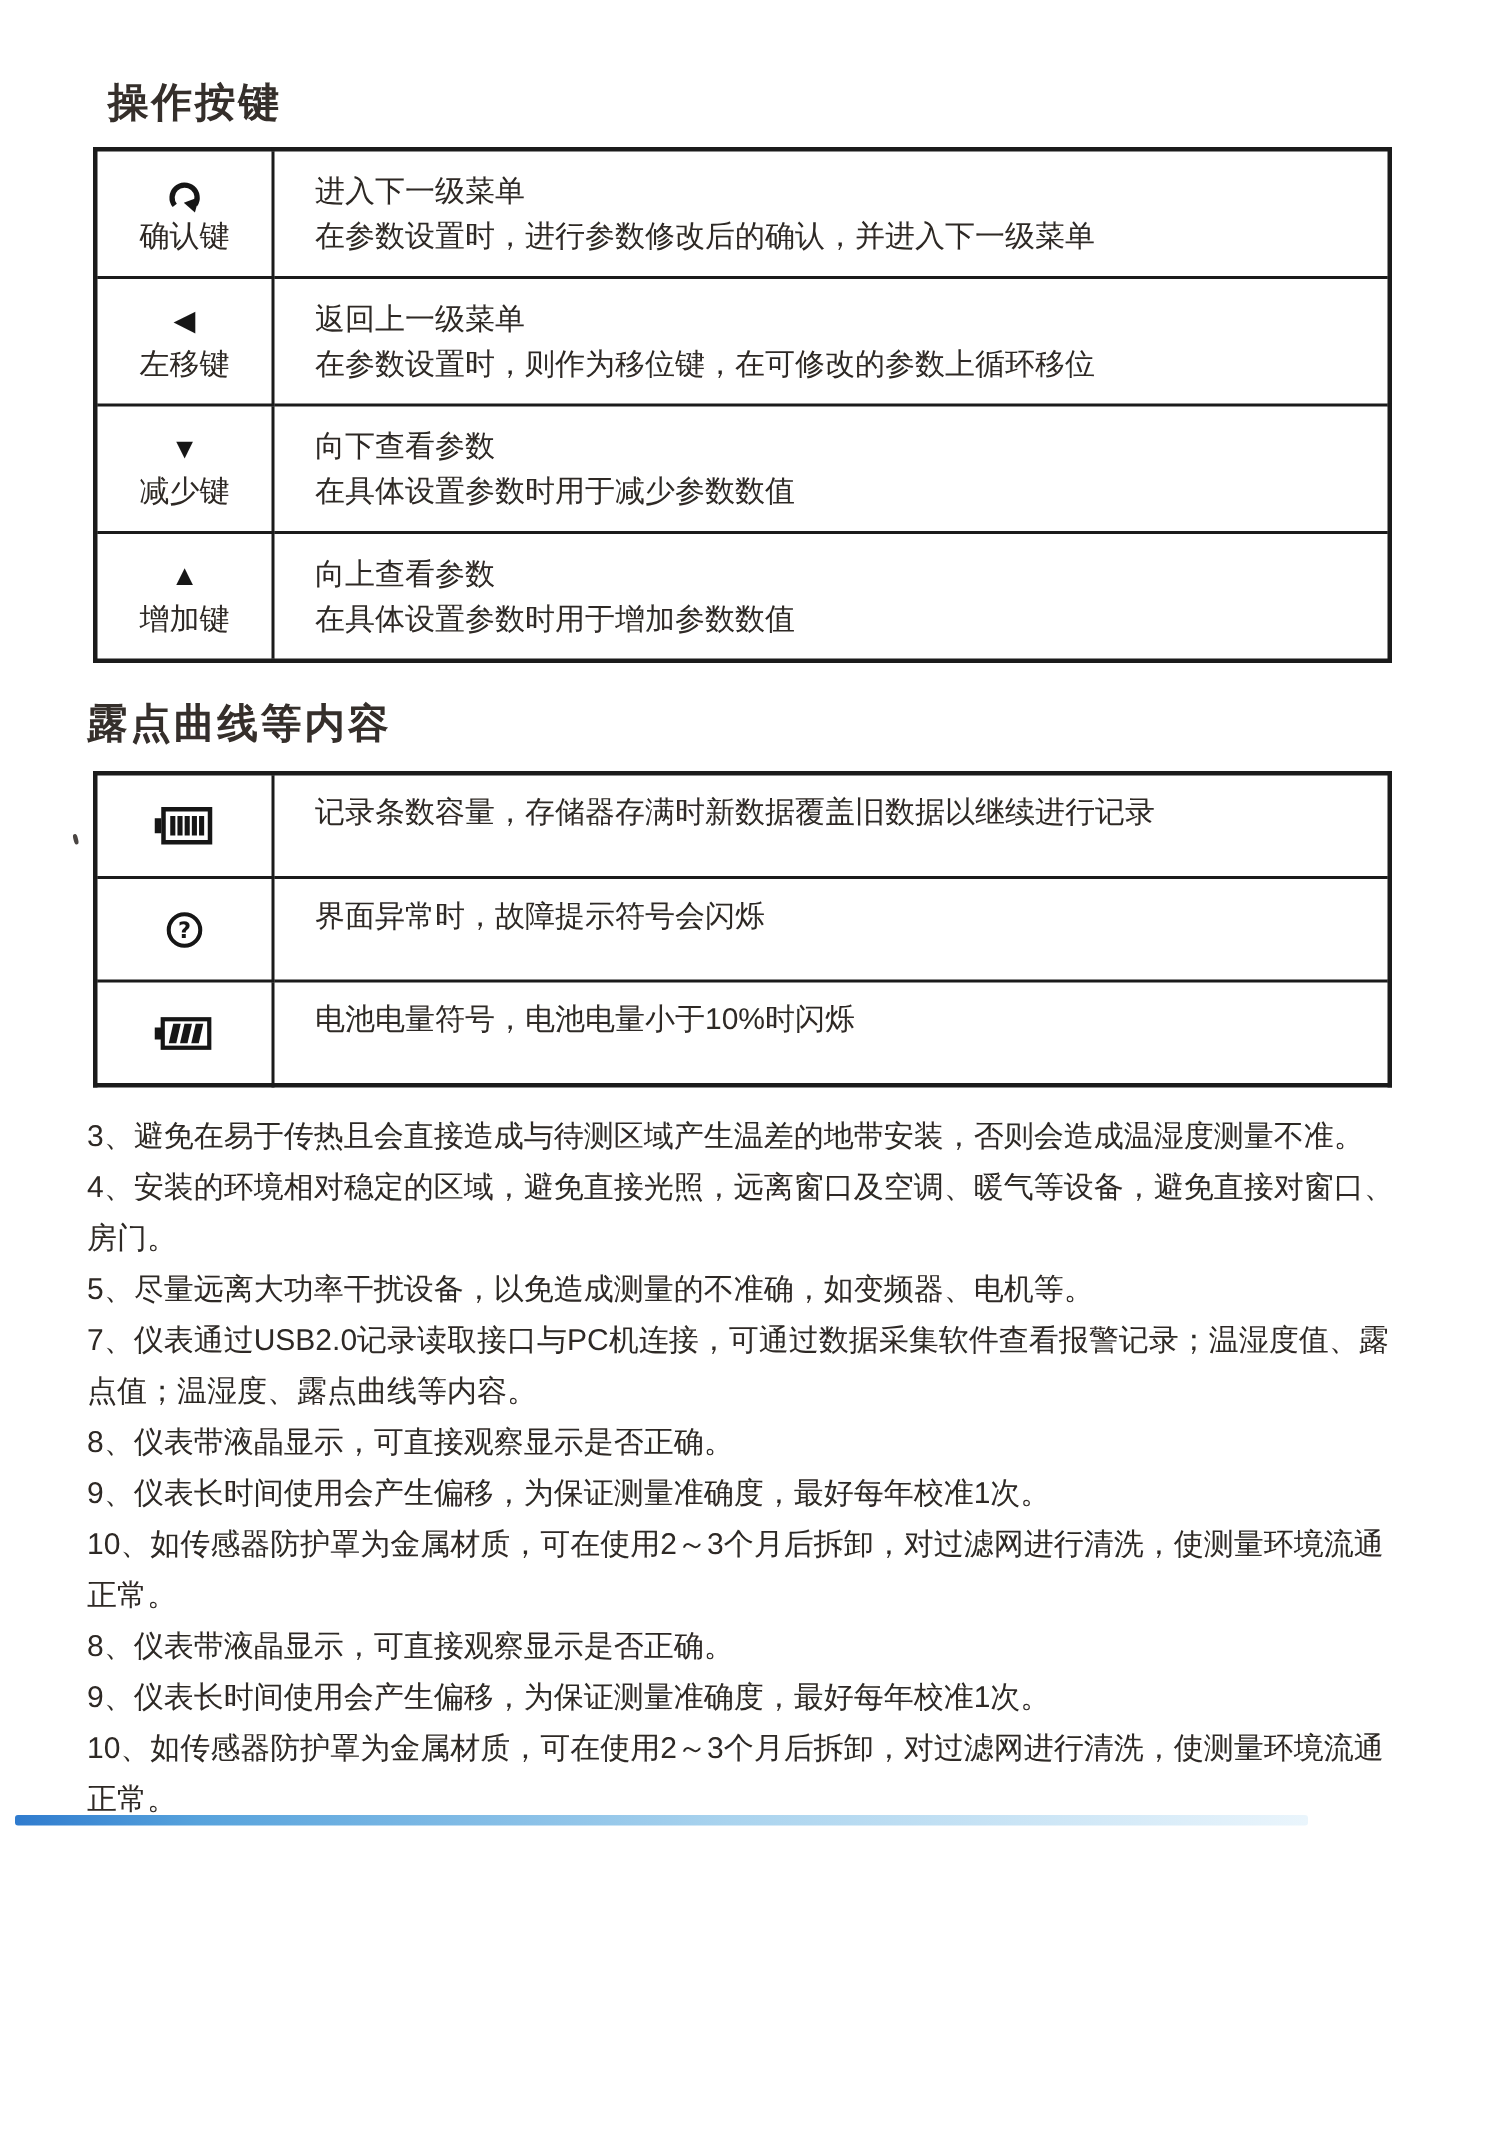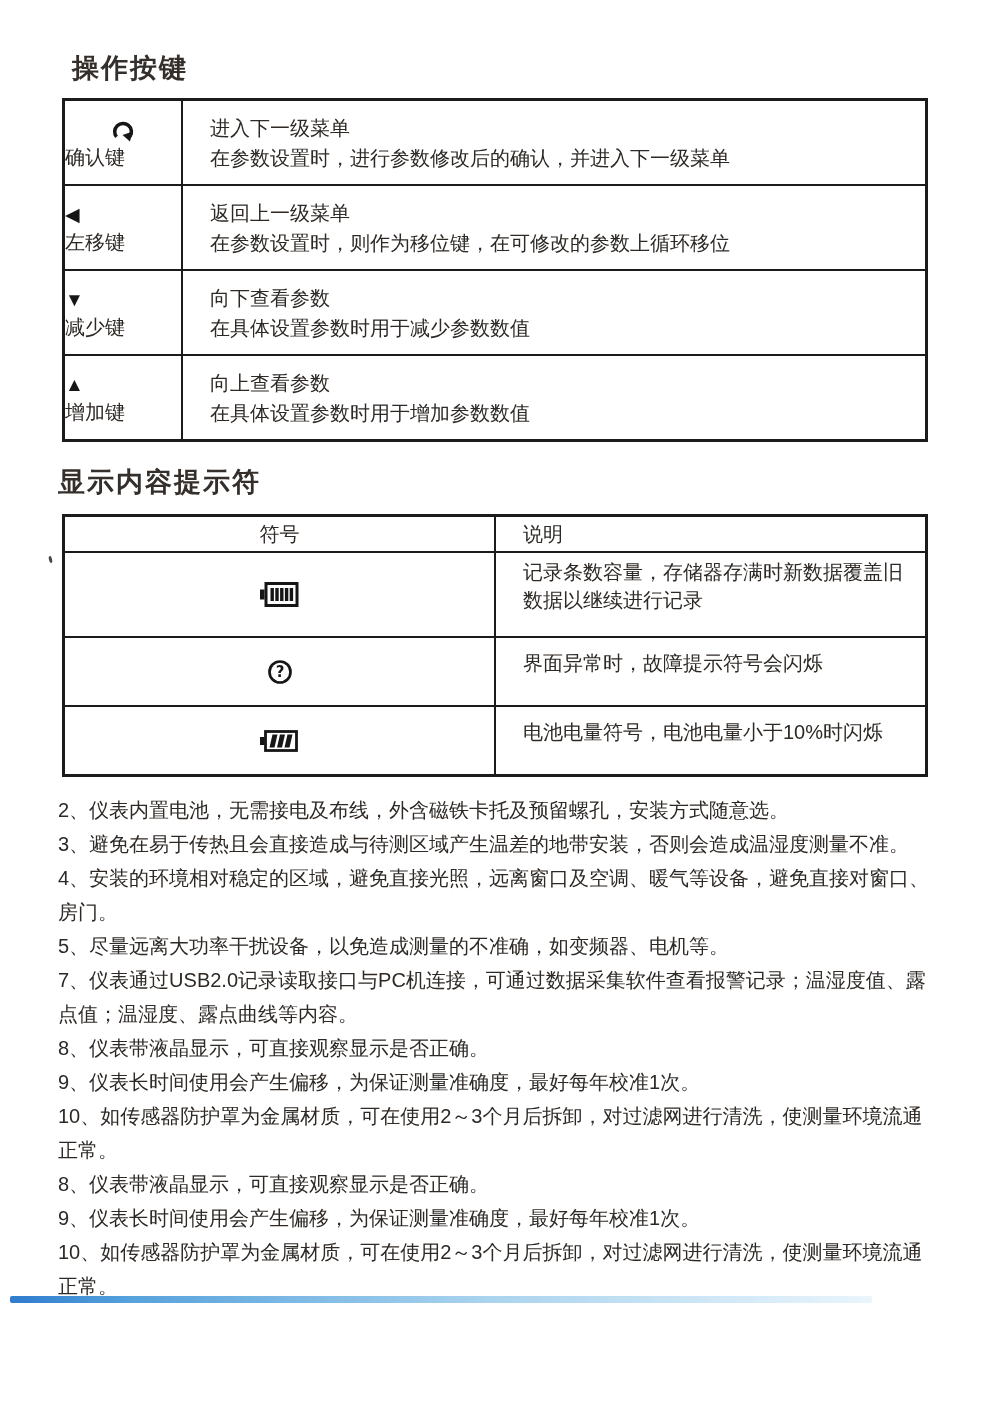--- a/index.html
+++ b/index.html
@@ -26,21 +26,21 @@
     margin-left:62px;
     width:866px;
     table-layout:fixed;
   }
   table.doc-table td, table.doc-table th {
     border:2px solid #1b1b1b;
     padding:0;
     vertical-align:middle;
   }
   #keys-table { margin-top:12px; border:3px solid #1b1b1b; }
-  #keys-table td.sym-cell { width:116px; height:83px; }
+  #keys-table td.sym-cell { width:116px; text-align:center; height:83px; }
   #keys-table td.desc-cell { padding:8px 10px 8px 27px; }
 
   .key-icon { display:block; height:26px; line-height:26px; margin:2px auto 1px auto; }
   .key-icon .tri { font-size:19px; color:#161616; }
   .key-label { font-size:20px; color:#2e2925; display:block; }
 
   .desc-line { font-size:20px; line-height:30px; color:#2e2925; }
 
   #ind-table { margin-top:14px; border:3px solid #1b1b1b; }
   #ind-table td.sym-cell { width:116px; text-align:center; }
@@ -125,28 +125,24 @@
           <span class="key-label">增加键</span>
         </td>
         <td class="desc-cell">
           <div class="desc-line">向上查看参数</div>
           <div class="desc-line">在具体设置参数时用于增加参数数值</div>
         </td>
       </tr>
     </tbody>
   </table>
 
-  <h2 class="sec-title" id="title-ind">显示内容提示符</h2>
+  <h2 class="sec-title" id="title-ind">露点曲线等内容</h2>
 
   <table class="doc-table" id="ind-table">
     <tbody>
-      <tr class="hdr">
-        <td class="hdr-sym">符号</td>
-        <td class="hdr-desc">说明</td>
-      </tr>
       <tr class="irow">
         <td class="sym-cell">
           <span class="ind-icon">
             <svg width="40" height="27" viewBox="0 0 40 27">
               <rect x="0" y="8.5" width="4.5" height="10" fill="#161616"></rect>
               <rect x="6" y="2.5" width="31" height="22" fill="none" stroke="#161616" stroke-width="3"></rect>
               <rect x="10.5" y="7" width="3.4" height="13" fill="#161616"></rect>
               <rect x="15.3" y="7" width="3.4" height="13" fill="#161616"></rect>
               <rect x="20.1" y="7" width="3.4" height="13" fill="#161616"></rect>
               <rect x="24.9" y="7" width="3.4" height="13" fill="#161616"></rect>
@@ -179,21 +175,20 @@
             </svg>
           </span>
         </td>
         <td class="desc-cell">电池电量符号，电池电量小于10%时闪烁</td>
       </tr>
     </tbody>
   </table>
 
 
   <div class="notes">
-    <div class="note">2、仪表内置电池，无需接电及布线，外含磁铁卡托及预留螺孔，安装方式随意选。</div>
     <div class="note">3、避免在易于传热且会直接造成与待测区域产生温差的地带安装，否则会造成温湿度测量不准。</div>
     <div class="note">4、安装的环境相对稳定的区域，避免直接光照，远离窗口及空调、暖气等设备，避免直接对窗口、房门。</div>
     <div class="note">5、尽量远离大功率干扰设备，以免造成测量的不准确，如变频器、电机等。</div>
     <div class="note">7、仪表通过USB2.0记录读取接口与PC机连接，可通过数据采集软件查看报警记录；温湿度值、露点值；温湿度、露点曲线等内容。</div>
     <div class="note">8、仪表带液晶显示，可直接观察显示是否正确。</div>
     <div class="note">9、仪表长时间使用会产生偏移，为保证测量准确度，最好每年校准1次。</div>
     <div class="note">10、如传感器防护罩为金属材质，可在使用2～3个月后拆卸，对过滤网进行清洗，使测量环境流通正常。</div>
     <div class="note">8、仪表带液晶显示，可直接观察显示是否正确。</div>
     <div class="note">9、仪表长时间使用会产生偏移，为保证测量准确度，最好每年校准1次。</div>
     <div class="note">10、如传感器防护罩为金属材质，可在使用2～3个月后拆卸，对过滤网进行清洗，使测量环境流通正常。</div>

